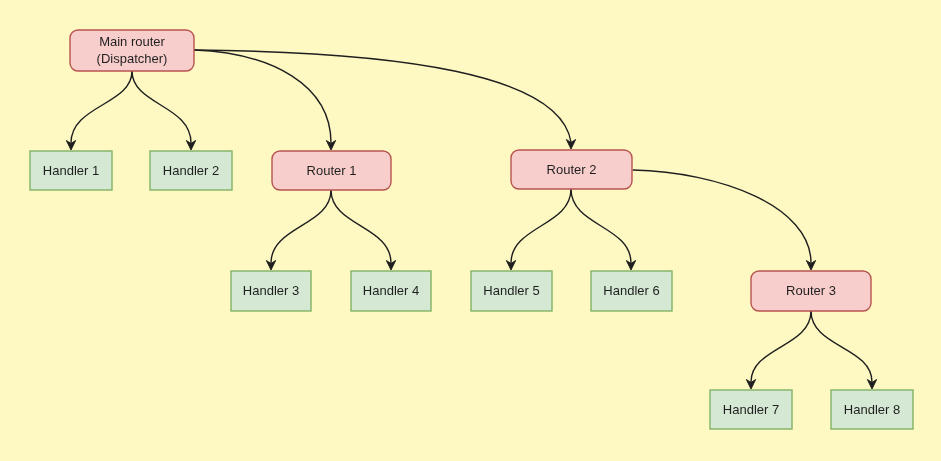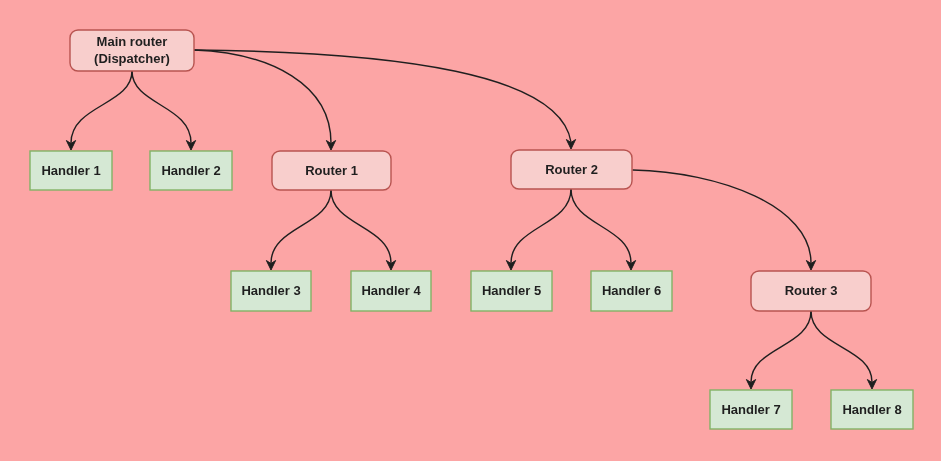--- a/index.html
+++ b/index.html
@@ -10,22 +10,21 @@
   body {
     width: 941px;
     height: 461px;
     font-family: "Liberation Sans", sans-serif;
     overflow: hidden;
   }
   #diagram-canvas {
     position: relative;
     width: 941px;
     height: 461px;
-    background: #fca5a5;
-    font-weight: bold;
+    background: #fef9c3;
   }
   svg.diagram-svg {
     position: absolute;
     top: 0;
     left: 0;
     width: 941px;
     height: 461px;
     display: block;
   }
   .edge-path {

